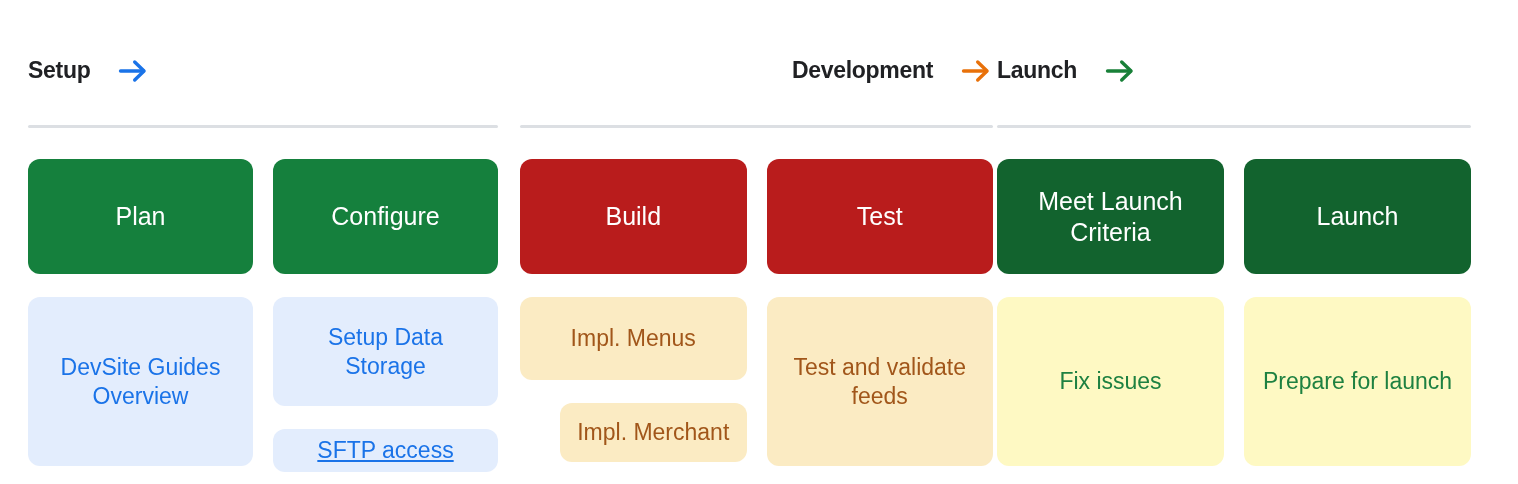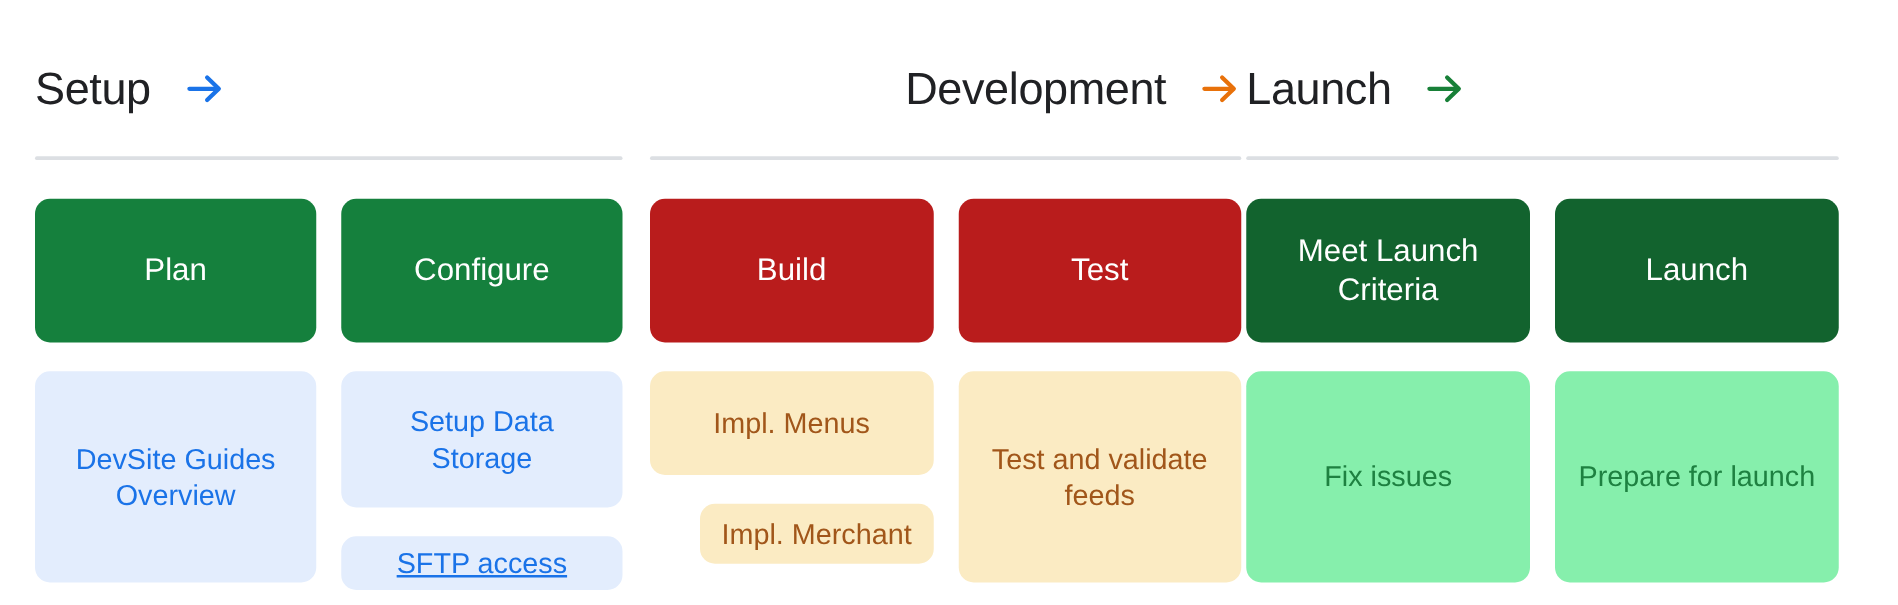--- a/index.html
+++ b/index.html
@@ -40,22 +40,22 @@
   
   .phase-head {
     height: 125px;
     box-sizing: border-box;
     display: flex;
     align-items: center;
     gap: 26px;
     padding-top: 16px;
   }
   .phase-title {
-    font-size: 36px;
-    font-weight: 400;
+    font-size: 23px;
+    font-weight: 700;
     letter-spacing: -0.3px;
     color: #202124;
     line-height: 1;
     white-space: nowrap;
   }
   .phase-arrow {
     display: inline-flex;
     align-items: center;
     justify-content: center;
     width: 34px;
@@ -108,31 +108,31 @@
     font-size: 23px;
     font-weight: 400;
   }
 
   
   .card.secondary.tall { height: 169px; }
   
   .card.secondary.short-a { height: 109px; }
   .card.secondary.short-b { height: 43px; text-decoration: underline; }
   .card.secondary.short-c { height: 83px; }
-  .card.secondary.short-d { height: 48px; margin-left: 40px; }
+  .card.secondary.short-d { height: 59px; margin-left: 40px; }
 
   
   .blue   .card.primary   { background: #15803d; }
   .blue   .card.secondary { background: #e3edfd; color: #1a73e8; }
 
   .orange .card.primary   { background: #b91c1c; }
   .orange .card.secondary { background: #fbebc3; color: #a1561a; }
 
   .green  .card.primary   { background: #12632e; }
-  .green  .card.secondary { background: #86efac; color: #1e8141; }
+  .green  .card.secondary { background: #fef9c3; color: #1e8141; }
 
   .stack-gap { }
 </style>
 </head>
 <body>
 
 <div class="board">
 
   <section class="phase setup blue">
     <div class="phase-head">

